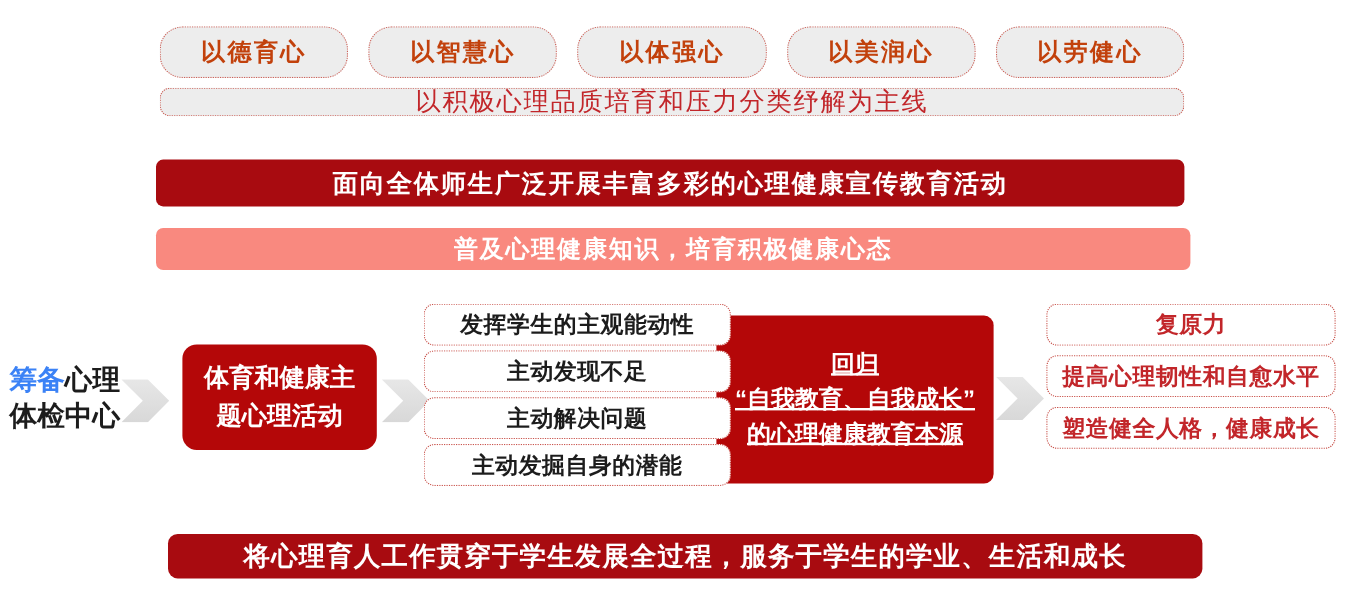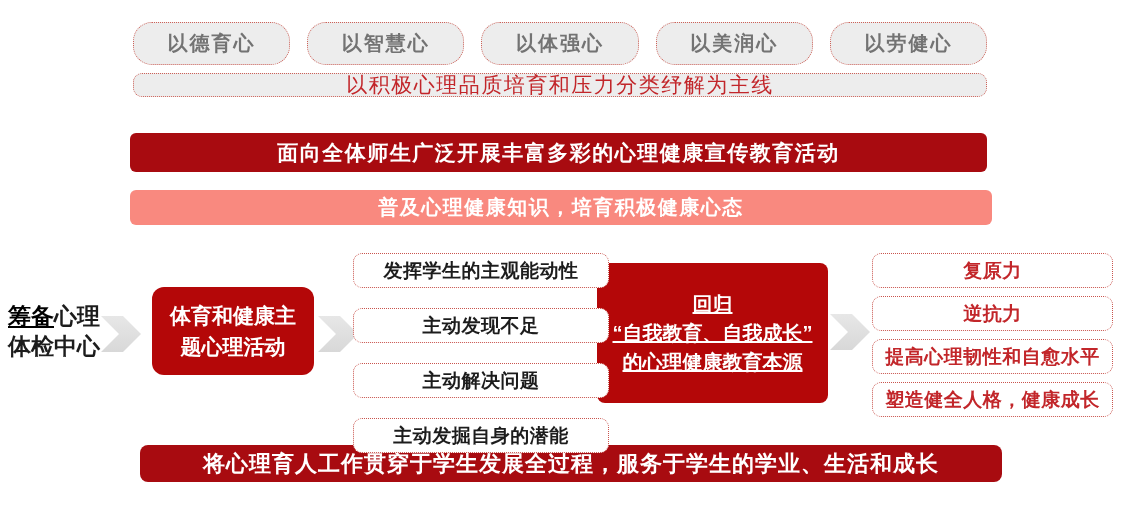--- a/index.html
+++ b/index.html
@@ -13,21 +13,21 @@
   .abs{position:absolute;box-sizing:border-box;}
 
   
   .row1{left:133px;top:22px;width:854px;height:41px;display:flex;gap:17px;}
   .pillar{
     flex:1;height:100%;
     background:#ededed;
     border:1.5px dotted #cd6057;
     border-radius:19px;
     display:flex;align-items:center;justify-content:center;
-    color:#737373;font-size:20px;font-weight:bold;letter-spacing:2px;
+    color:#c2410c;font-size:20px;font-weight:bold;letter-spacing:2px;
   }
 
   
   .row2{
     left:133px;top:73px;width:854px;height:24px;
     background:#ededed;border:1.5px dotted #cd6057;border-radius:9px;
     display:flex;align-items:center;justify-content:center;
     color:#c2262a;font-size:21px;font-weight:normal;letter-spacing:1.5px;
   }
 
@@ -38,21 +38,21 @@
   }
   .banner-dark{left:130px;top:133px;width:857px;height:39px;background:#a80b10;font-size:21px;}
   .banner-pink{left:130px;top:190px;width:862px;height:35px;background:#f9897f;font-size:20px;}
 
   
   .start-label{
     left:8px;top:301px;width:112px;
     font-size:23px;line-height:30px;font-weight:bold;color:#1c1c1c;
     white-space:pre-line;
   }
-  .start-label .hl{color:#000000;text-decoration:underline;}
+  .start-label .hl{color:#3b82f6;}
 
   
   .chev{
     width:40px;height:36px;
     background:linear-gradient(to bottom,#e7e7e7,#d8d8d8);
     -webkit-clip-path:polygon(0 0,55% 0,100% 50%,55% 100%,0 100%,45% 50%);
     clip-path:polygon(0 0,55% 0,100% 50%,55% 100%,0 100%,45% 50%);
   }
   .arrow1{left:101px;top:316px;}
   .arrow2{left:318px;top:316px;}
@@ -61,21 +61,21 @@
   
   .stagebox{
     background:#b40708;color:#ffffff;font-weight:bold;
     display:flex;align-items:center;justify-content:center;text-align:center;
     white-space:pre-line;
   }
   .stage1{left:152px;top:287px;width:162px;height:88px;border-radius:12px;font-size:21px;line-height:31px;z-index:1;}
   .stage2{left:597px;top:263px;width:231px;height:140px;border-radius:8px;font-size:20px;line-height:29px;z-index:1;text-decoration:underline;}
 
   
-  .midcol{left:353px;top:253px;width:256px;display:flex;flex-direction:column;gap:20px;z-index:2;}
+  .midcol{left:353px;top:253px;width:256px;display:flex;flex-direction:column;gap:4px;z-index:2;}
   .miditem{
     height:33px;background:#ffffff;
     border:1.5px dotted #c9544d;border-radius:9px;
     display:flex;align-items:center;justify-content:center;
     color:#1c1c1c;font-size:19px;font-weight:bold;letter-spacing:0.5px;
   }
 
   
   .rightcol{left:872px;top:253px;width:241px;display:flex;flex-direction:column;gap:8px;z-index:2;}
   .outcome{
@@ -127,20 +127,19 @@
     <div class="miditem">主动解决问题</div>
     <div class="miditem">主动发掘自身的潜能</div>
   </div>
 
   <div class="abs stagebox stage2">回归
 “自我教育、自我成长”
 的心理健康教育本源</div>
 
   <div class="abs rightcol">
     <div class="outcome">复原力</div>
-    <div class="outcome">逆抗力</div>
     <div class="outcome">提高心理韧性和自愈水平</div>
     <div class="outcome">塑造健全人格，健康成长</div>
   </div>
 
   <div class="abs bottom-banner">将心理育人工作贯穿于学生发展全过程，服务于学生的学业、生活和成长</div>
 
 </div>
 
 </body></html>

